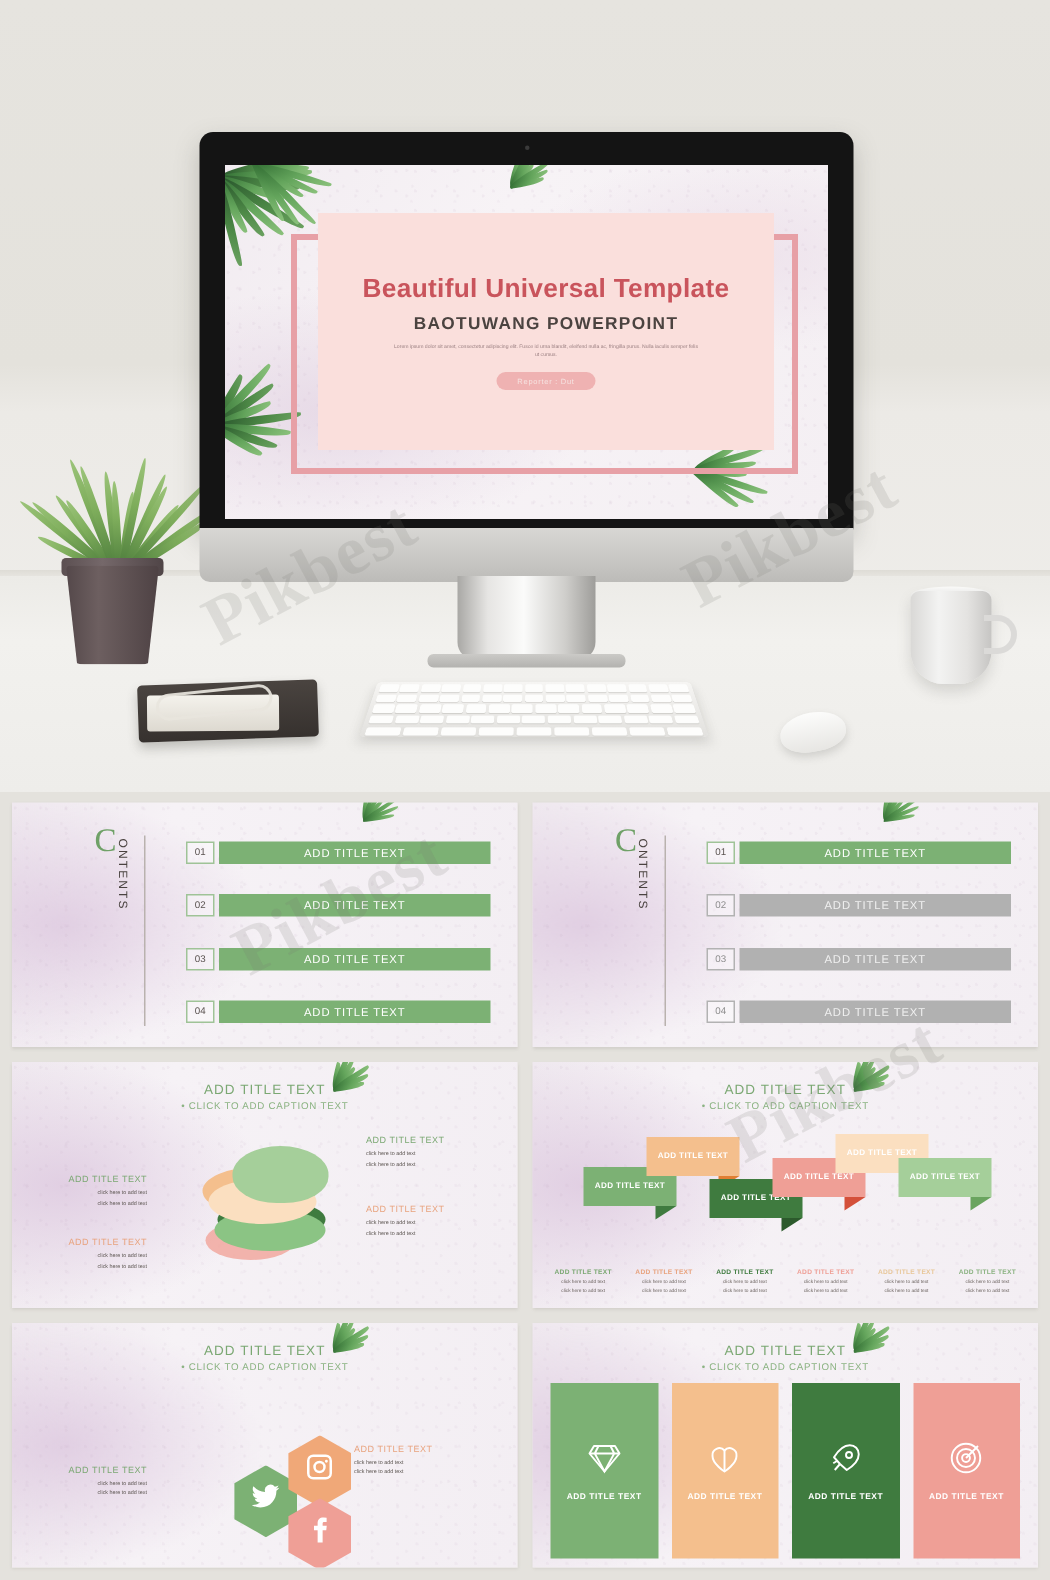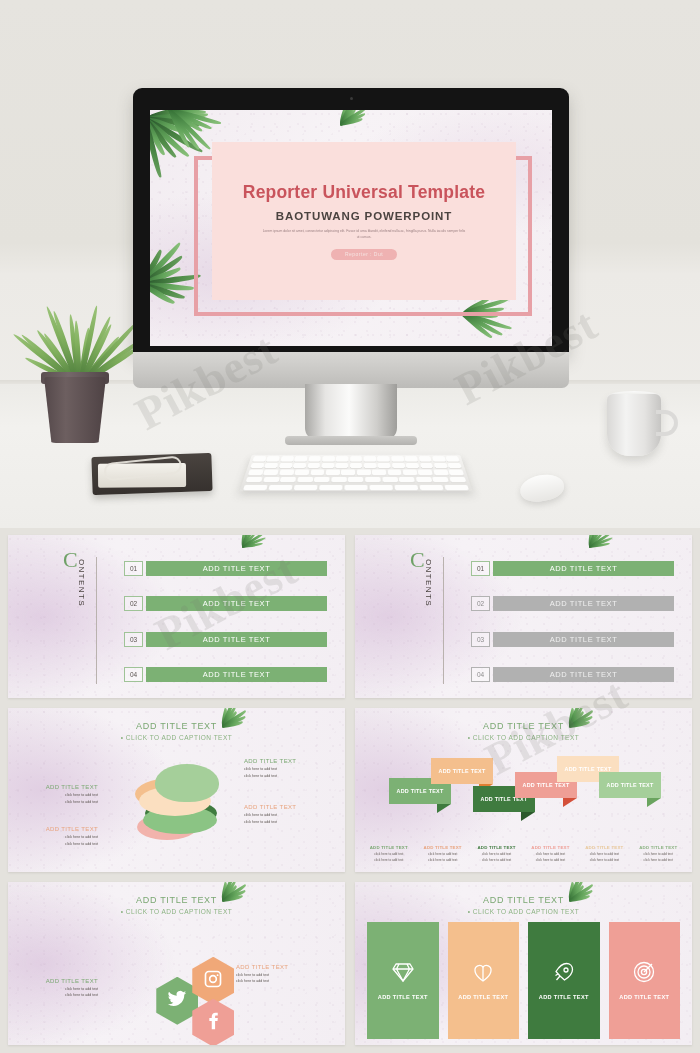--- a/index.html
+++ b/index.html
@@ -349,21 +349,21 @@
             <div class="lf" style="left: 12px; top: 20px; width: 42.4286px; height: 5px; transform: rotate(-3.33333deg);"></div>
             <div class="lf" style="left: 12px; top: 20px; width: 36.1429px; height: 5px; transform: rotate(8deg);"></div>
             <div class="lf" style="left: 12px; top: 20px; width: 51.8571px; height: 5px; transform: rotate(19.3333deg);"></div>
             <div class="lf" style="left: 12px; top: 20px; width: 45.5714px; height: 5px; transform: rotate(30.6667deg);"></div>
             <div class="lf" style="left: 12px; top: 20px; width: 39.2857px; height: 5px; transform: rotate(42deg);"></div>
           </div>
 
         <div class="title-frame-outline"></div>
         <div class="title-card">
           <div class="title-inner">
-            <div class="t-main">Reporter Universal Template</div>
+            <div class="t-main">Beautiful Universal Template</div>
             <div class="t-sub">BAOTUWANG POWERPOINT</div>
             <div class="t-lorem">Lorem ipsum dolor sit amet, consectetur adipiscing elit. Fusce id urna blandit, eleifend nulla ac, fringilla purus. Nulla iaculis semper felis ut cursus.</div>
             <div class="t-badge">Reporter：Dut</div>
           </div>
         </div>
       </div>
     </div>
     <div class="monitor-chin"></div>
     <div class="monitor-neck"></div>
     <div class="monitor-foot"></div>

